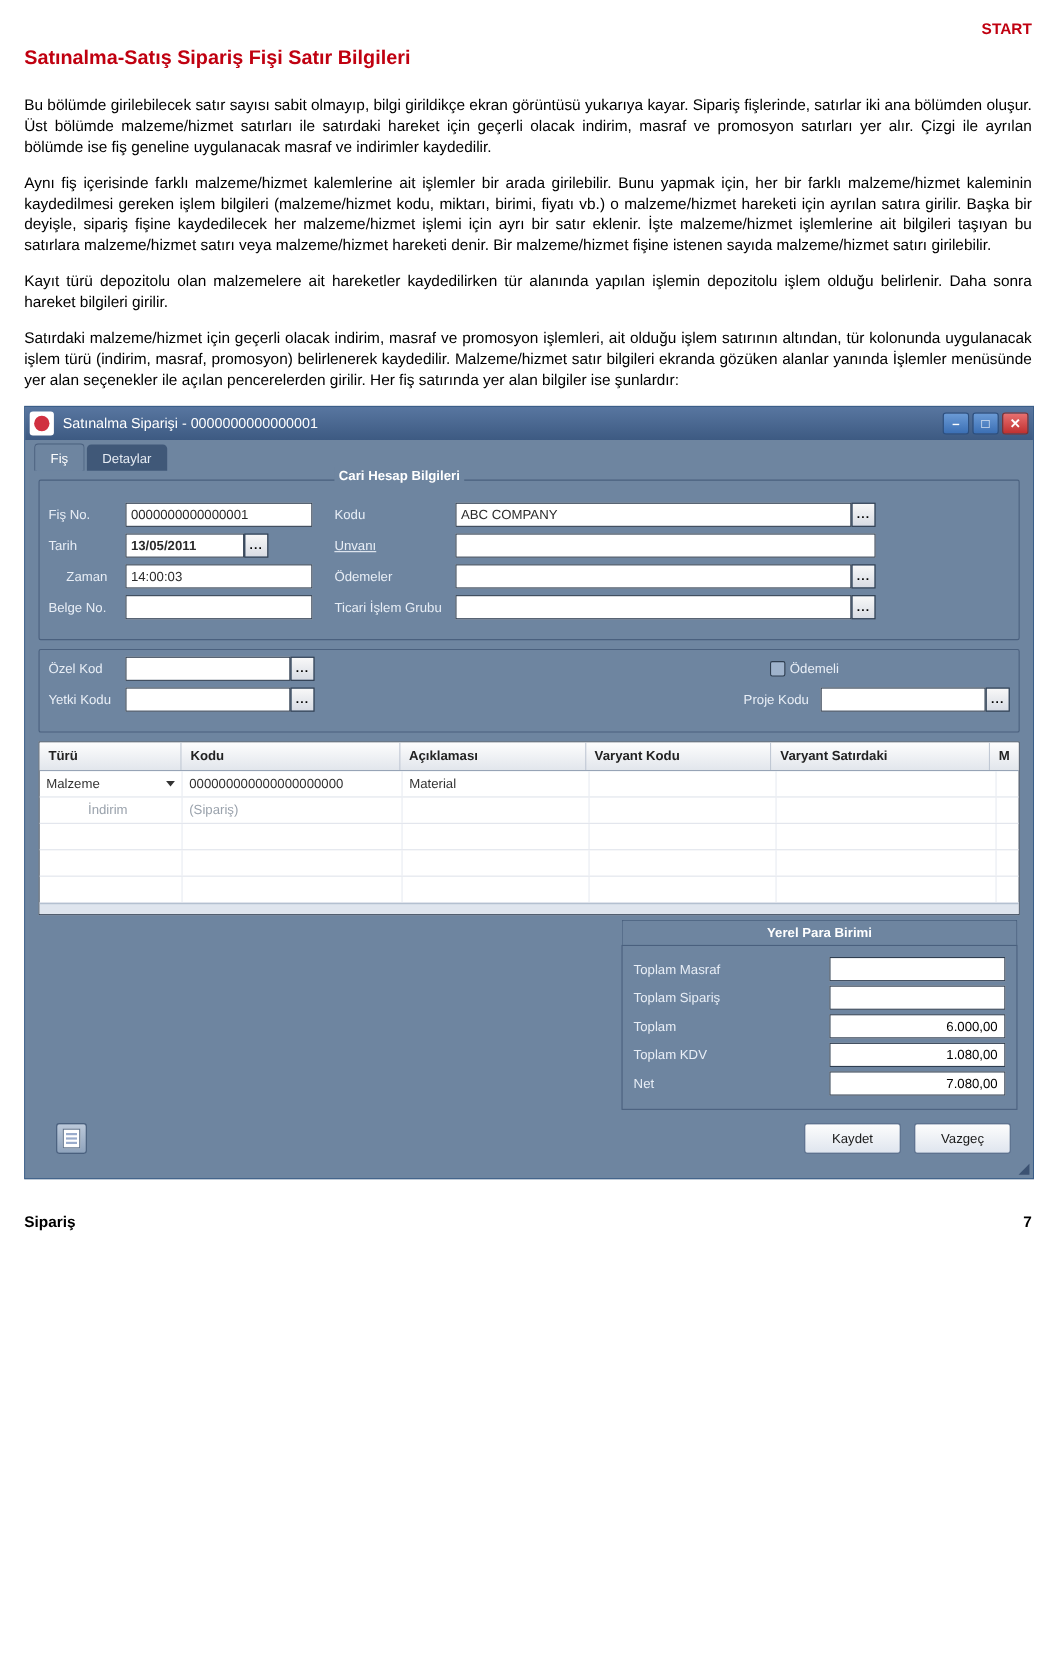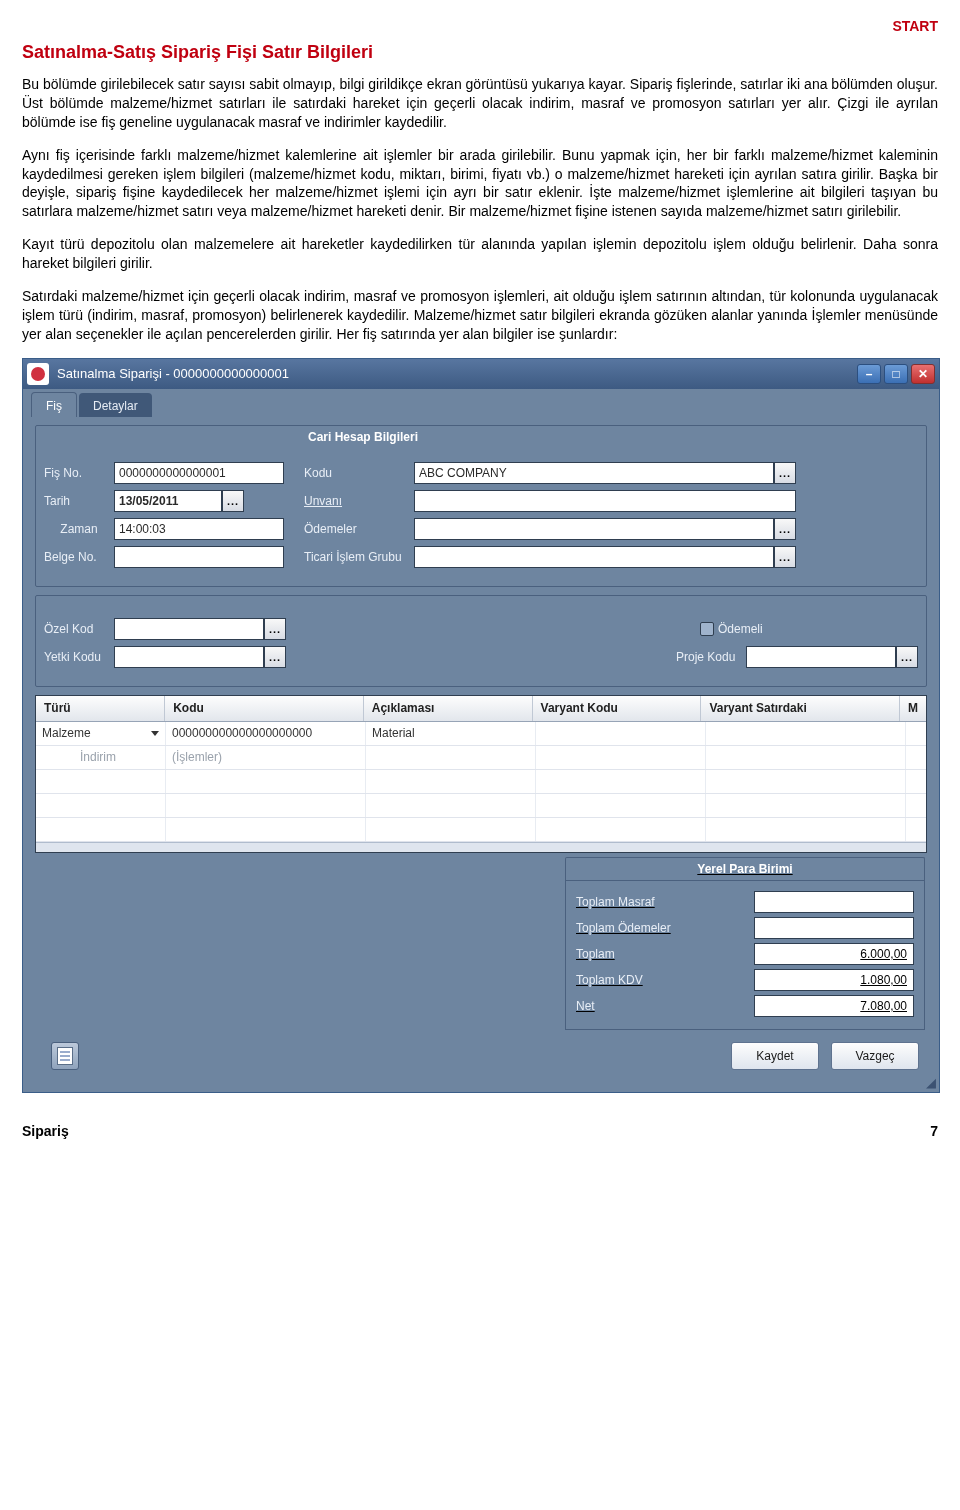--- a/index.html
+++ b/index.html
@@ -1,48 +1,48 @@
 <!DOCTYPE html>
 <html><head>
 <meta charset="utf-8">
 <style>
   * { box-sizing: border-box; margin: 0; padding: 0; }
   body { font-family: Tahoma, Verdana, sans-serif; background: #fff; width: 960px; color: #000; }
   .page { padding: 18px 22px 20px 22px; }
   .brand { text-align: right; font-weight: bold; font-size: 14px; color: #c00010; margin-bottom: 8px; }
-  .section-title { font-weight: bold; font-size: 18px; color: #c00010; margin-bottom: 12px; }
+  .section-title { font-weight: bold; font-size: 18px; color: #c00010; margin-bottom: 23px; }
   .body-text { font-size: 14px; line-height: 1.35; text-align: justify; margin-bottom: 14px; }
   .app-window { width: 918px; border: 1px solid #3a5d88; background: #6e85a0; font-family: Tahoma, sans-serif; font-size: 12px; margin-top: 10px; }
   .titlebar { height: 30px; background: linear-gradient(#5876a0, #3d5a82); display: flex; align-items: center; padding: 0 4px; color: #fff; }
   .titlebar .icon-box { width: 22px; height: 22px; background: #fff; border-radius: 3px; margin-right: 8px; display:flex; align-items:center; justify-content:center; }
   .titlebar .icon-box .circle { width:14px; height:14px; border-radius:50%; background:#d03040; }
   .titlebar .title-text { flex:1; font-weight: normal; font-size: 13px; }
   .winbtns { display:flex; gap:3px; }
   .winbtn { width:24px; height:20px; background: linear-gradient(#6b9bd6, #3b6fb4); border:1px solid #2c4f7f; border-radius:3px; display:flex; align-items:center; justify-content:center; color:#fff; font-weight:bold; font-size:12px; cursor:pointer; }
   .winbtn.close { background: linear-gradient(#e87070, #c03030); border-color:#803030; }
   .client { background: #6e85a0; padding: 0 4px 6px 4px; }
   .tabs { display:flex; height:28px; align-items:flex-end; padding-left:4px; gap:0; }
   .tab { padding:6px 14px 4px 14px; background:#405878; color:#e6ecf4; border-top-left-radius:4px; border-top-right-radius:4px; margin-right:2px; cursor:pointer; font-size:12px; }
   .tab.active { background:#6e85a0; color:#fff; border:1px solid #4a607e; border-bottom:none; }
   .form-area { background:#6e85a0; padding: 8px 8px 4px 8px; }
-  .form-frame { border:1px solid #4a607e; border-radius:2px; padding:22px 8px 12px 8px; margin-bottom:8px; }
+  .form-frame { border:1px solid #4a607e; border-radius:2px; padding:6px 8px 12px 8px; margin-bottom:8px; }
   .row { display:flex; align-items:center; margin-bottom:6px; }
   .lbl { color:#e8eef6; font-size:12px; }
   .grp-lbl { position:relative; top:-18px; left:260px; color:#fff; font-weight:bold; background:#6e85a0; padding:0 4px; font-size:12px; }
   .input { height:22px; background:#fff; border:1px solid #2f3e50; font-size:12px; padding:2px 4px; color:#2a2a2a; }
   .dots { width:22px; height:22px; border:1px solid #2f3e50; background: linear-gradient(#f8f8f8,#d8dce4); display:flex; align-items:center; justify-content:center; font-weight:bold; font-size:11px; letter-spacing:1px; cursor:pointer; }
   .chk { width:14px; height:14px; border:1px solid #2f3e50; background:#9fb3cc; border-radius:2px; margin-right:4px; }
   .grid { background:#fff; border:1px solid #2f3e50; width:100%; }
   .grid-header { display:flex; background: linear-gradient(#fdfdfd,#e2e6ec); border-bottom:1px solid #97a4b6; height:26px; }
   .gh { padding:5px 8px; font-weight:bold; font-size:12px; color:#222; border-right:1px solid #c0c8d4; }
   .grid-row { display:flex; height:24px; border-bottom:1px solid #e0e4ec; }
   .gc { padding:3px 6px; font-size:12px; border-right:1px solid #e8ecf2; color:#333; display:flex; align-items:center; }
   .grid-row.disabled .gc { color:#9aa2ac; font-style: normal; }
   .dd-arrow { width:0; height:0; border-left:4px solid transparent; border-right:4px solid transparent; border-top:5px solid #333; margin-left:auto; }
-  .totals { display:flex; justify-content:flex-end; padding:4px 2px 2px 2px;text-decoration:underline; }
+  .totals { display:flex; justify-content:flex-end; padding:4px 2px 2px 2px; }
   .totals-box { width:360px; }
   .totals-header { text-align:center; font-weight:bold; color:#fff; background:transparent; padding:4px 0; border:1px solid #4a607e; border-bottom:none; border-top-left-radius:2px; border-top-right-radius:2px; font-size:12px; }
   .totals-body { border:1px solid #4a607e; padding:6px 10px 8px 10px; }
   .trow { display:flex; align-items:center; justify-content:space-between; margin:4px 0; }
   .trow .tlbl { color:#e8eef6; font-size:12px; width:130px; }
   .trow .tval { width:160px; height:22px; background:#fff; border:1px solid #2f3e50; font-size:12px; padding:2px 6px; text-align:right; }
   .action-bar { display:flex; justify-content:flex-end; align-items:center; padding:10px 8px 6px 8px; gap:12px; }
   .action-icon { width:28px; height:28px; border:1px solid #4a607e; background:linear-gradient(#bcc9da,#8fa3bc); border-radius:3px; margin-right:auto; margin-left:8px; display:flex; align-items:center; justify-content:center; cursor:pointer; }
   .action-icon .sheet { width:16px; height:18px; background:#fff; border:1px solid #5a6e88; position:relative; }
   .action-icon .sheet::after { content:""; position:absolute; top:3px; left:2px; right:2px; height:2px; background:#9aaccc; box-shadow: 0 4px 0 #9aaccc, 0 8px 0 #9aaccc; }
@@ -156,21 +156,21 @@
                 <span class="dd-arrow"></span>
               </div>
             <div class="gc" style="width:200px;">000000000000000000000</div>
             <div class="gc" style="width:170px;">Material</div>
             <div class="gc" style="width:170px;"></div>
             <div class="gc" style="width:200px;"></div>
             <div class="gc" style="flex:1; border-right:none;"></div>
           </div>
           <div class="grid-row disabled">
             <div class="gc" style="width:130px;padding-left:44px;">İndirim</div>
-            <div class="gc" style="width:200px;">(İşlemler)</div>
+            <div class="gc" style="width:200px;">(Sipariş)</div>
             <div class="gc" style="width:170px;"></div>
             <div class="gc" style="width:170px;"></div>
             <div class="gc" style="width:200px;"></div>
             <div class="gc" style="flex:1; border-right:none;"></div>
           </div>
           <div class="grid-row">
               <div class="gc" style="width:130px;"></div>
               <div class="gc" style="width:200px;"></div>
               <div class="gc" style="width:170px;"></div>
               <div class="gc" style="width:170px;"></div>
@@ -198,21 +198,21 @@
 
         <div class="totals">
           <div class="totals-box">
             <div class="totals-header">Yerel Para Birimi</div>
             <div class="totals-body">
               <div class="trow">
                   <span class="tlbl">Toplam Masraf</span>
                   <input class="tval" value="" style="">
                 </div>
               <div class="trow">
-                  <span class="tlbl">Toplam Ödemeler</span>
+                  <span class="tlbl">Toplam Sipariş</span>
                   <input class="tval" value="" style="">
                 </div>
               <div class="trow">
                   <span class="tlbl">Toplam</span>
                   <input class="tval" value="6.000,00" style="">
                 </div>
               <div class="trow">
                   <span class="tlbl">Toplam KDV</span>
                   <input class="tval" value="1.080,00" style="">
                 </div>

